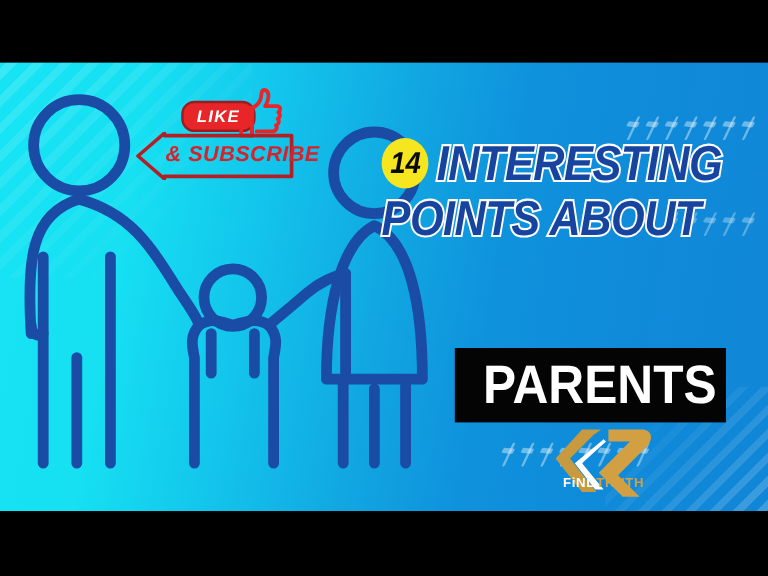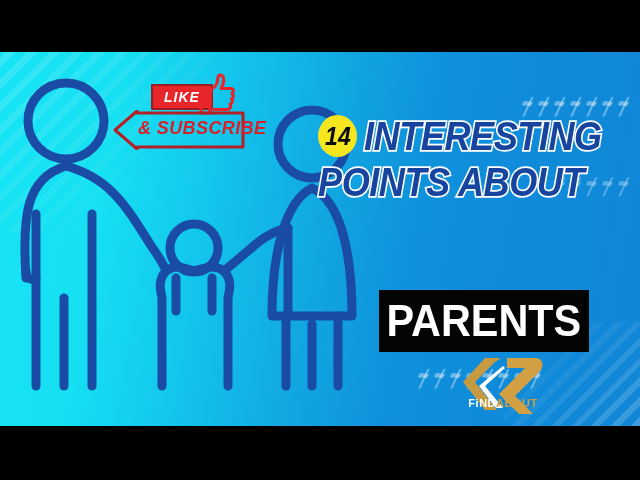--- a/index.html
+++ b/index.html
@@ -139,21 +139,21 @@
     height: 78px;
   }
   .like-pill {
     position: absolute;
     left: 38px;
     top: 12px;
     width: 62px;
     height: 26px;
     background: #E8262A;
     border: 2.5px solid #9C1B1E;
-    border-radius: 1px;
+    border-radius: 11px;
     display: flex;
     align-items: center;
     justify-content: center;
     box-sizing: border-box;
   }
   .like-pill span {
     color: #FFFFFF;
     font-size: 14px;
     font-weight: bold;
     font-style: italic;
@@ -231,20 +231,21 @@
   .word-box {
     position: absolute;
     left: 379px;
     top: 238px;
     width: 210px;
     height: 62px;
     background: #040404;
     display: flex;
     align-items: center;
     justify-content: center;
+    padding-left: 16px;
   }
   .word-box span {
     color: #FFFFFF;
     font-size: 45px;
     font-weight: bold;
     font-family: "Liberation Sans Narrow", "Liberation Sans", sans-serif;
     letter-spacing: 0px;
     transform: scaleX(0.92);
   }
 
@@ -378,19 +379,19 @@
       <span>PARENTS</span>
     </div>
 
     <svg class="logo" viewBox="0 0 96 72">
       <path d="M52 6 L80 6 C88 6 90 14 84 20 L60 44 L78 62 L64 62 L44 42 L70 16 L52 16 Z" fill="#D2A043"></path>
       <path d="M46 6 L30 6 L8 30 L30 58 L42 58 L20 30 L40 10 Z" fill="#C79A40"></path>
       <path d="M48 14 L50 16 L30 34 L48 56 L41 56 L24 34 Z" fill="#FFFFFF"></path>
     </svg>
 
     <div class="logo-text">
-      <span class="p1">FiND</span><span class="p2">ABOUT</span>
+      <span class="p1">FiND</span><span class="p2">TRUTH</span>
     </div>
 
   </div>
 
   <div class="bar-bottom"></div>
 </div>
 
 </body></html>

